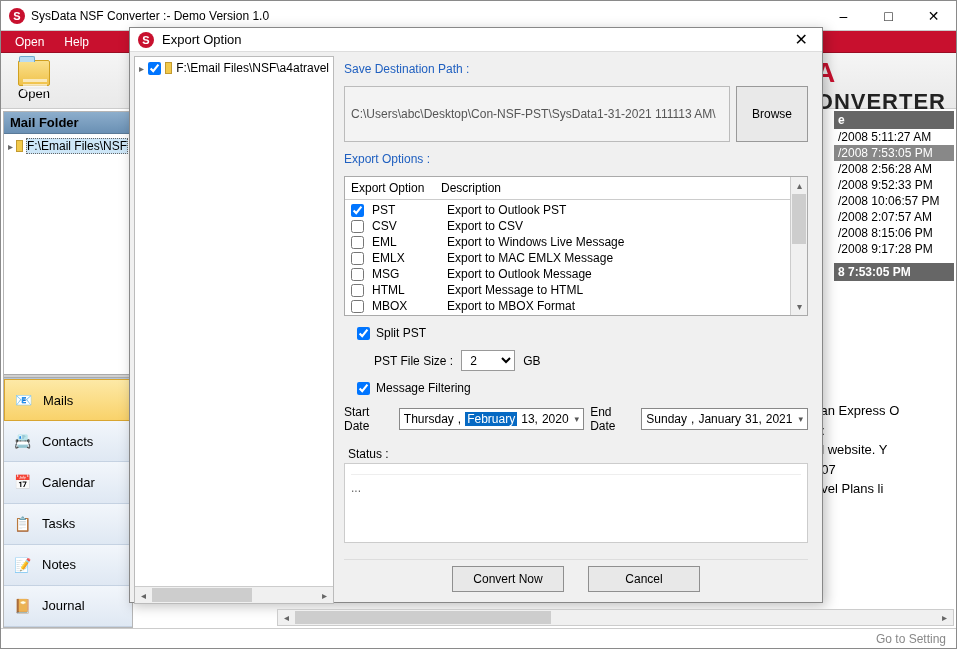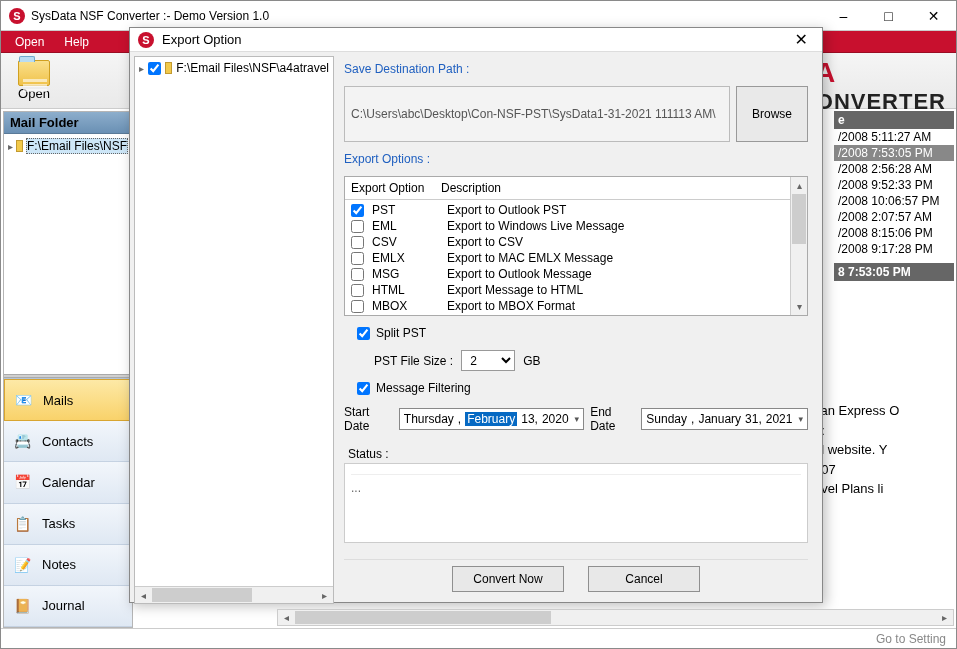--- a/index.html
+++ b/index.html
@@ -235,30 +235,30 @@
             <div class="grid-row">
               <div class="cell-opt">
                 <input type="checkbox" checked="" style="">
                 <span>PST</span>
               </div>
               <div>Export to Outlook PST</div>
             </div>
             <div class="grid-row">
               <div class="cell-opt">
                 <input type="checkbox" style="">
+                <span>CSV</span>
+              </div>
+              <div>Export to CSV</div>
+            </div>
+            <div class="grid-row">
+              <div class="cell-opt">
+                <input type="checkbox" style="">
                 <span>EML</span>
               </div>
               <div>Export to Windows Live Message</div>
-            </div>
-            <div class="grid-row">
-              <div class="cell-opt">
-                <input type="checkbox" style="">
-                <span>CSV</span>
-              </div>
-              <div>Export to CSV</div>
             </div>
             <div class="grid-row">
               <div class="cell-opt">
                 <input type="checkbox" style="">
                 <span>EMLX</span>
               </div>
               <div>Export to MAC EMLX Message</div>
             </div>
             <div class="grid-row">
               <div class="cell-opt">

